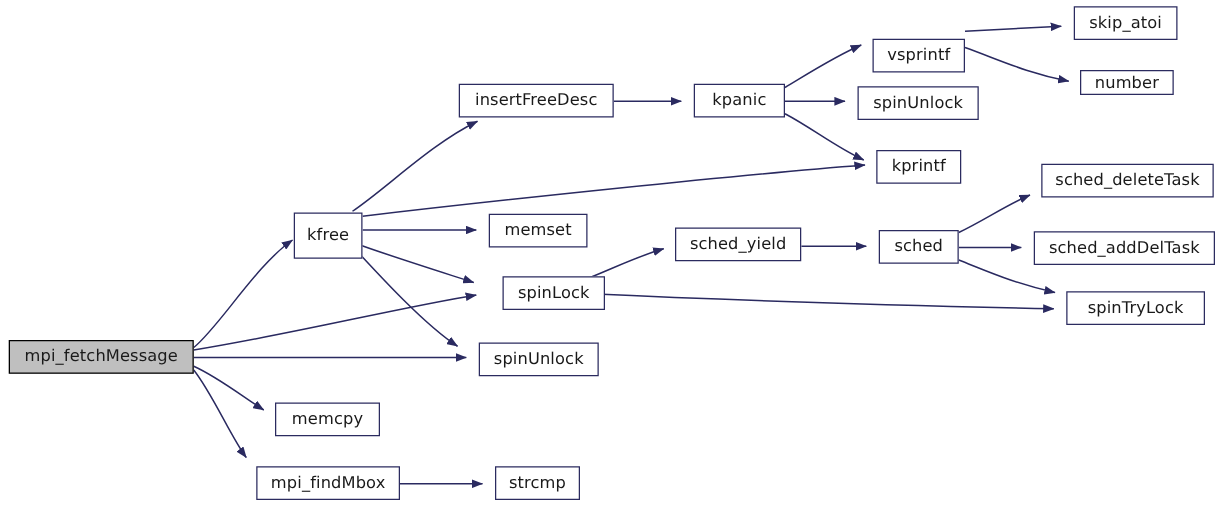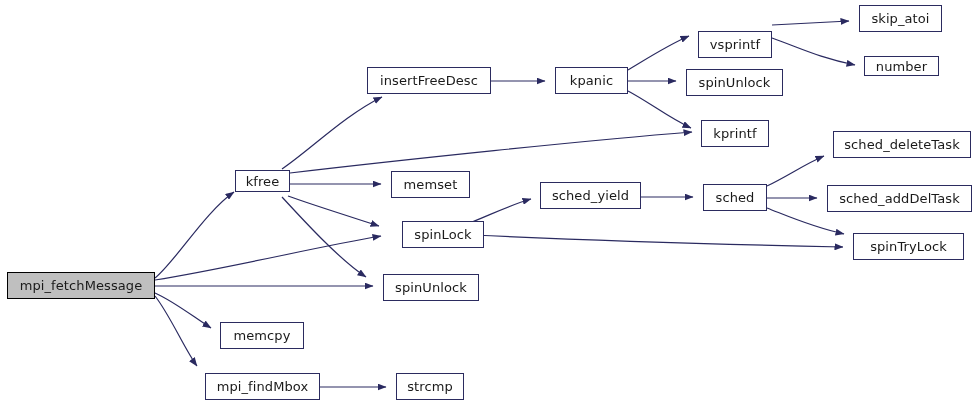--- a/index.html
+++ b/index.html
@@ -63,21 +63,21 @@
         <path d="M767,186 C788,176 805,164 824,156" fill="none" stroke="#2a2a60" stroke-width="1.2" marker-end="url(#arrowhead)"></path>
         <path d="M767,198 L817,198" fill="none" stroke="#2a2a60" stroke-width="1.2" marker-end="url(#arrowhead)"></path>
         <path d="M767,208 C790,217 812,227 844,234" fill="none" stroke="#2a2a60" stroke-width="1.2" marker-end="url(#arrowhead)"></path>
         <path d="M320,387 L386,387" fill="none" stroke="#2a2a60" stroke-width="1.2" marker-end="url(#arrowhead)"></path>
       </g>
   </svg>
   <div id="node-layer">
       <div class="node root" style="left: 7px; top: 272px; width: 148px; height: 27px;">
         <span>mpi_fetchMessage</span>
       </div>
-      <div class="node" style="left: 235px; top: 170px; width: 55px; height: 22px;">
+      <div class="node" style="left: 235px; top: 170px; width: 55px; height: 37px;">
         <span>kfree</span>
       </div>
       <div class="node" style="left: 220px; top: 322px; width: 84px; height: 27px;">
         <span>memcpy</span>
       </div>
       <div class="node" style="left: 205px; top: 373px; width: 115px; height: 27px;">
         <span>mpi_findMbox</span>
       </div>
       <div class="node" style="left: 396px; top: 373px; width: 68px; height: 27px; text-align: center;">
         <span>strcmp</span>

